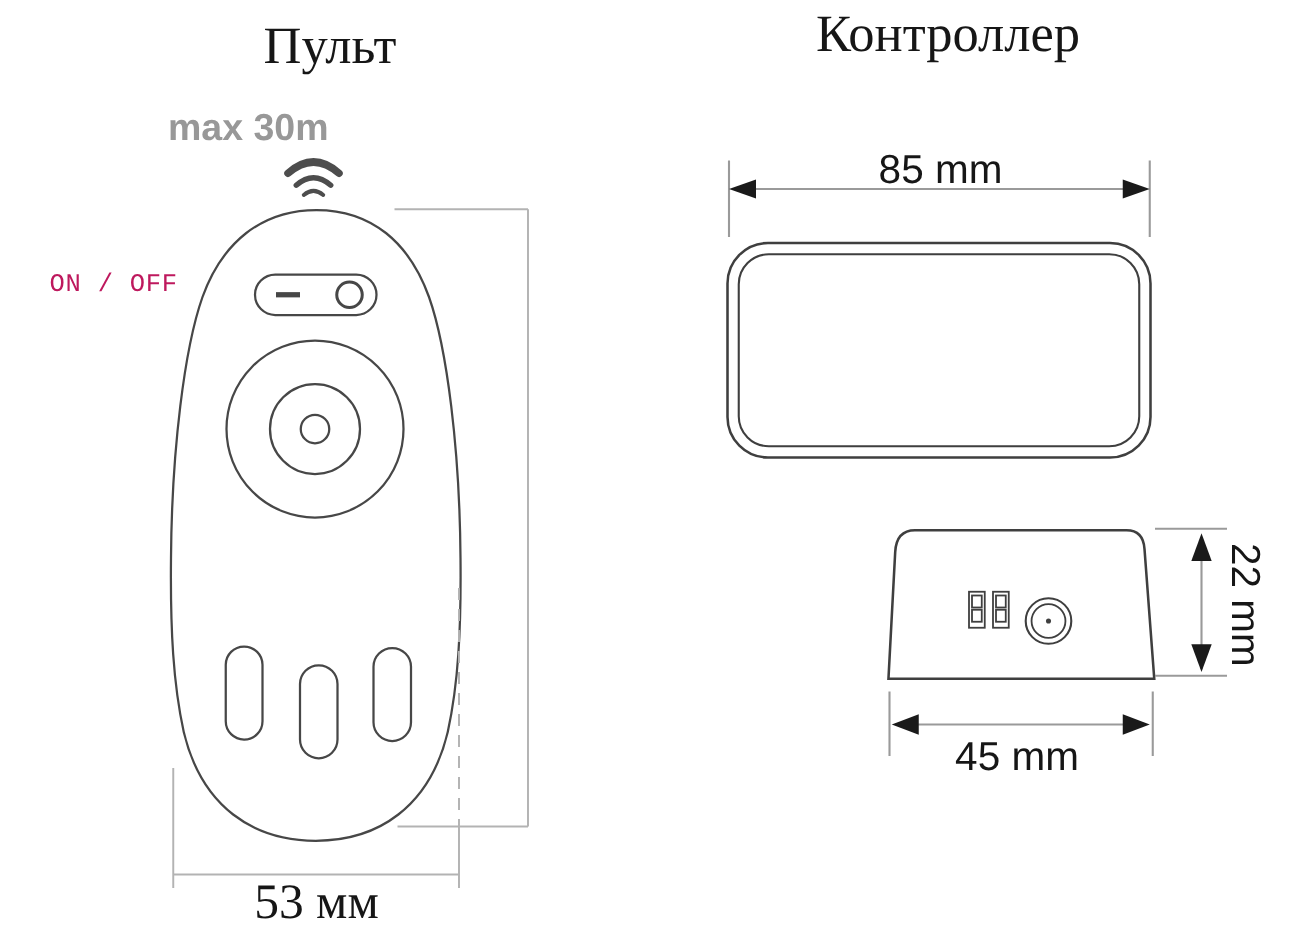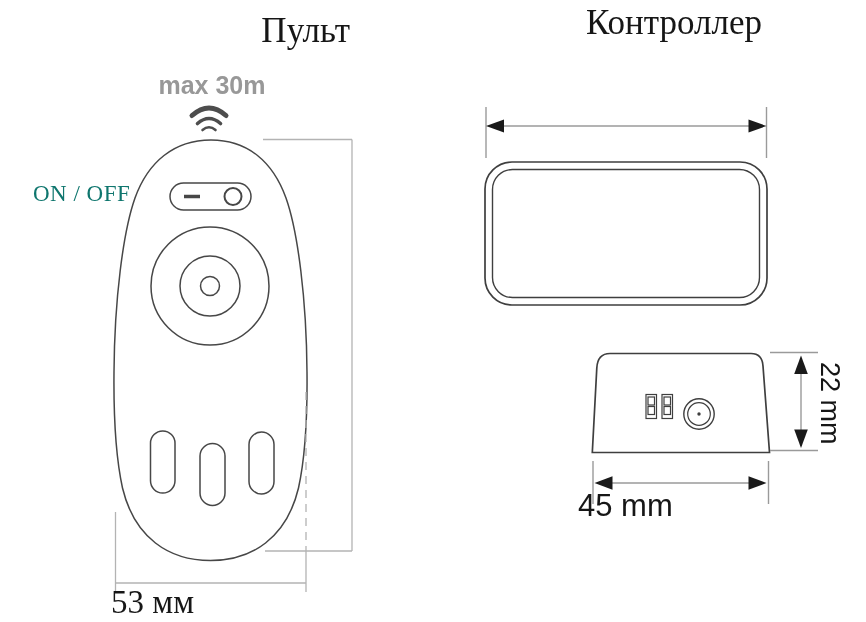--- a/index.html
+++ b/index.html
@@ -14,32 +14,32 @@
   }
   html,body{margin:0;padding:0;background:#e8e8e8;}
   .stage{
     position:relative;width:866px;height:622px;background:var(--bg);
     overflow:hidden;font-family:"Liberation Serif",serif;
   }
   .stage svg{position:absolute;left:0;top:0;}
   .lbl{position:absolute;white-space:nowrap;line-height:1.05;}
   .serif{font-family:"Liberation Serif",serif;color:var(--text-black);}
   .sans{font-family:"Liberation Sans",sans-serif;color:var(--text-black);}
-  .title{font-size:35px;width:260px;text-align:right;}
+  .title{font-size:35px;width:260px;text-align:center;}
   .remote-title{left:90px;top:13px;}
   .controller-title{left:502px;top:5px;}
-  .range{left:112px;top:72px;width:200px;text-align:center;
+  .range{left:112px;top:72px;width:200px;
          font-family:"Liberation Sans",sans-serif;font-weight:bold;
          font-size:25px;color:var(--label-gray);}
-  .onoff{left:33px;top:182px;font-family:Liberation Serif, serif;
-         font-size:23px;color:#0f766e;letter-spacing:.5px;}
+  .onoff{left:33px;top:182px;font-family:Liberation Mono, monospace;
+         font-size:17px;color:#be185d;letter-spacing:.5px;}
   .dim-110{left:357px;top:327px;font-size:31px;}
-  .dim-53{left:111px;top:585px;width:200px;text-align:left;font-size:33px;}
+  .dim-53{left:111px;top:585px;width:200px;text-align:center;font-size:33px;}
   .dim-85{left:527px;top:99px;width:200px;text-align:center;font-size:27px;}
-  .dim-45{left:578px;top:490px;width:200px;text-align:left;font-size:31px;}
+  .dim-45{left:578px;top:490px;width:200px;text-align:center;font-size:27px;}
   .dim-22{left:844px;top:362px;font-size:27px;
           transform:rotate(90deg);transform-origin:0 0;}
   .stroke{fill:none;stroke:var(--outline);stroke-width:1.5;}
   .stroke-ctrl{fill:none;stroke:var(--outline-ctrl);stroke-width:1.7;}
   .dimr{stroke:var(--dim-remote);stroke-width:1.3;fill:none;}
   .dimc{stroke:var(--dim-ctrl);stroke-width:1.4;fill:none;}
   .arrow{fill:var(--arrow);stroke:none;}
   .wifi{fill:none;stroke:#4d4d4d;stroke-linecap:round;}
 </style>
 </head>
@@ -157,15 +157,16 @@
       </g>
     </g>
   </svg>
 
   <div class="lbl serif title remote-title">Пульт</div>
   <div class="lbl range">max 30m</div>
   <div class="lbl onoff">ON / OFF</div>
   <div class="lbl serif dim-53">53 мм</div>
 
   <div class="lbl serif title controller-title">Контроллер</div>
+  <div class="lbl sans dim-85">85 mm</div>
   <div class="lbl sans dim-22">22 mm</div>
   <div class="lbl sans dim-45">45 mm</div>
 </div>
 
 </body></html>

